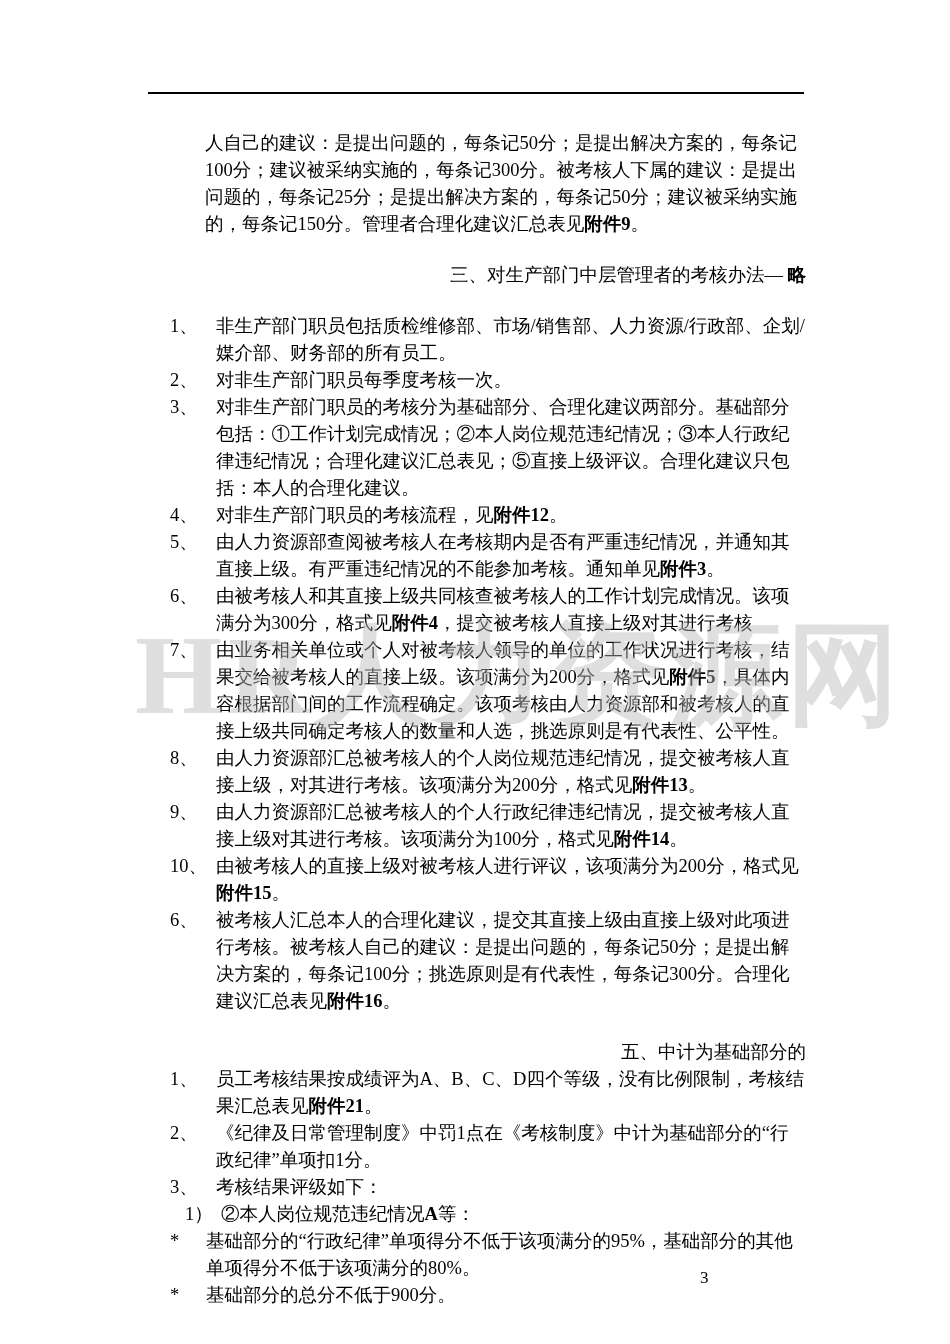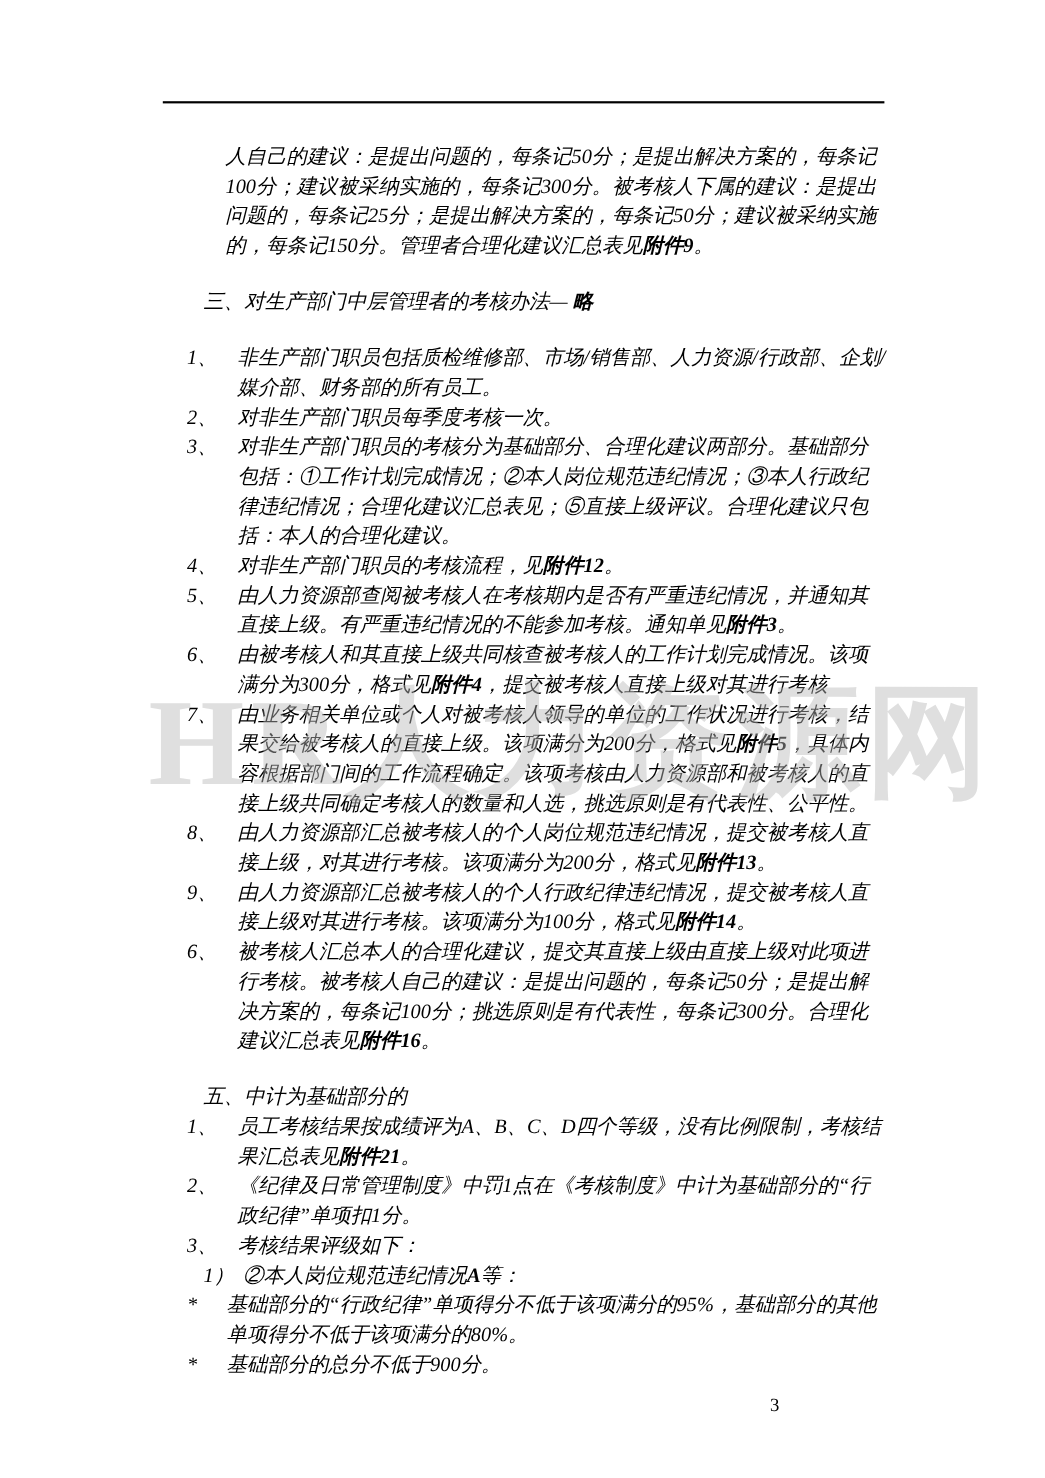--- a/index.html
+++ b/index.html
@@ -29,26 +29,26 @@
     z-index:2;
     pointer-events:none;
   }
   .doc-body{
     position:absolute;
     left:148px;top:130px;width:658px;
     font-size:18.5px;
     line-height:27px;
     z-index:1;
   }
-  .block{display:flex;font-style:italic;}
+  .block{display:flex;}
   .spacer{height:24px;}
   .num{flex:0 0 46px;white-space:pre;}
   .num-narrow{flex:0 0 36px;white-space:pre;}
   .txt{flex:1;}
-  .heading{margin-left:37px;}
+  .heading{margin-left:37px;text-align:right;}
   .para{margin-left:57px;}
   .item{margin-left:22px;}
   .subitem{margin-left:37px;}
   .bullet{margin-left:22px;}
   b{font-weight:bold;}
   .page-number{
     position:absolute;
     left:700px;top:1268px;
     font-size:17px;
     z-index:1;
@@ -99,20 +99,24 @@
       </div>
       <div class="block item">
         <span class="num">8、</span>
         <span class="txt"><span>由人力资源部汇总被考核人的个人岗位规范违纪情况，提交被考核人直接上级，对其进行考核。该项满分为200分，格式见</span><b>附件13</b><span>。</span></span>
       </div>
       <div class="block item">
         <span class="num">9、</span>
         <span class="txt"><span>由人力资源部汇总被考核人的个人行政纪律违纪情况，提交被考核人直接上级对其进行考核。该项满分为100分，格式见</span><b>附件14</b><span>。</span></span>
       </div>
       <div class="block item">
+        <span class="num">10、</span>
+        <span class="txt"><span>由被考核人的直接上级对被考核人进行评议，该项满分为200分，格式见</span><b>附件15</b><span>。</span></span>
+      </div>
+      <div class="block item">
         <span class="num">6、</span>
         <span class="txt"><span>被考核人汇总本人的合理化建议，提交其直接上级由直接上级对此项进行考核。被考核人自己的建议：是提出问题的，每条记50分；是提出解决方案的，每条记100分；挑选原则是有代表性，每条记300分。合理化建议汇总表见</span><b>附件16</b><span>。</span></span>
       </div>
       <div class="spacer"></div>
       <div class="block heading">
         <span class="txt"><span>五、中计为基础部分的</span></span>
       </div>
       <div class="block item">
         <span class="num">1、</span>
         <span class="txt"><span>员工考核结果按成绩评为A、B、C、D四个等级，没有比例限制，考核结果汇总表见</span><b>附件21</b><span>。</span></span>

